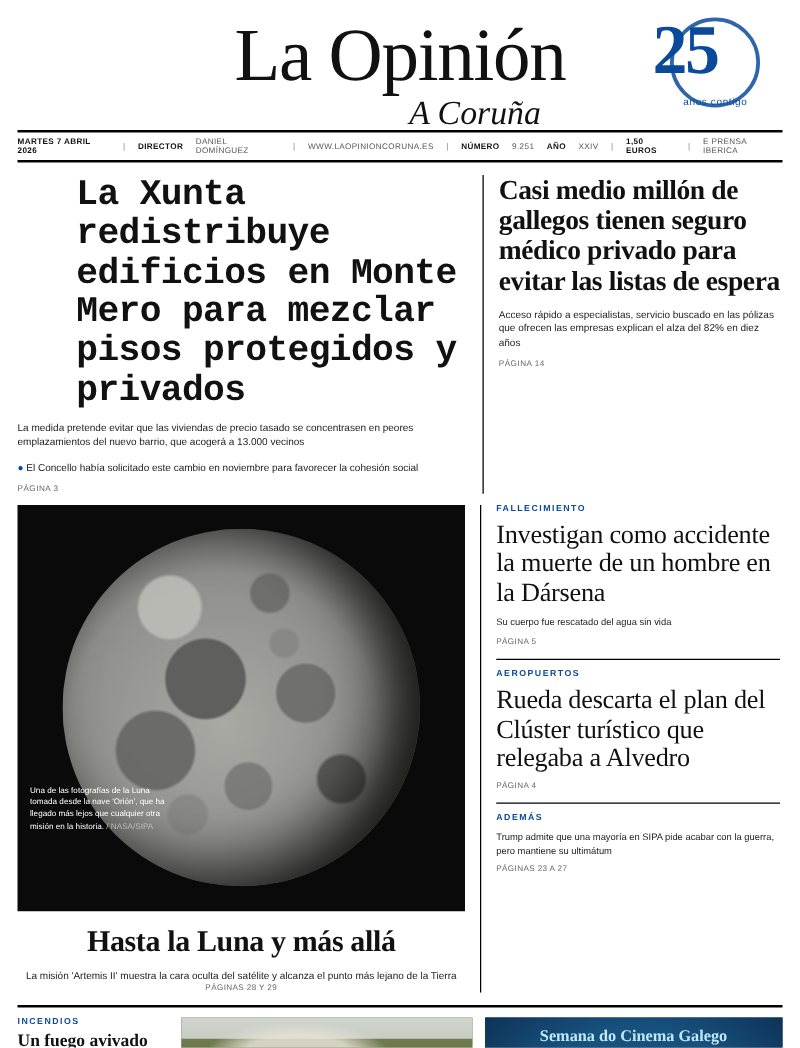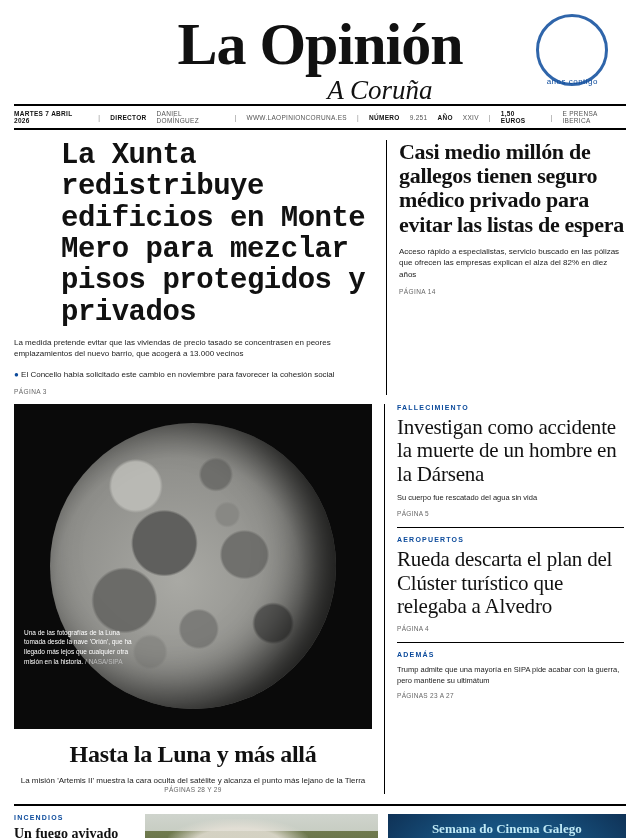--- a/index.html
+++ b/index.html
@@ -9,21 +9,21 @@
     background:#ffffff;
     font-family:"Liberation Sans", sans-serif;
     color:#111;
     overflow:hidden;
   }
   .page { width:640px; height:838px; position:relative; padding:0 14px; }
 
   
   .masthead { display:flex; align-items:flex-start; justify-content:center; padding-top:14px; position:relative; height:104px; }
   .logo-wrap { text-align:center; flex:0 0 auto; }
-  .logo { font-family:"Liberation Serif", serif; font-weight:bold; font-size:60px; line-height:60px; letter-spacing:-1px; }
+  .logo { font-family:"Liberation Serif", serif; font-weight:normal; font-size:60px; line-height:60px; letter-spacing:-1px; }
   .logo-sub { font-family:"Liberation Serif", serif; font-style:italic; font-size:27px; line-height:28px; margin-top:2px; margin-left:120px; }
   .anniv { position:absolute; right:18px; top:12px; width:86px; height:78px; }
   .anniv .num { font-family:"Liberation Serif", serif; font-size:56px; line-height:56px; color:#0b4a9b; font-weight:bold; letter-spacing:-2px; }
   .anniv .ring { position:absolute; right:0; top:2px; width:72px; height:72px; border:3px solid #0b4a9b; border-radius:50%; opacity:.85; }
   .anniv .cap { position:absolute; bottom:4px; right:10px; font-size:8px; color:#0b4a9b; letter-spacing:.5px; }
 
   
   .rule-thick { border-top:2px solid #000; }
   .infobar { display:flex; justify-content:center; align-items:center; gap:10px; font-size:6.5px; letter-spacing:.3px; padding:4px 0 4px; text-transform:uppercase; }
   .infobar span.sep { color:#888; }
@@ -102,20 +102,21 @@
 
 <div class="page">
 
   <div class="masthead">
     <div class="logo-wrap">
       <div class="logo">La Opinión</div>
       <div class="logo-sub">A Coruña</div>
     </div>
     <div class="anniv">
       <div class="ring"></div>
+      <div class="num">25</div>
       <div class="cap">anos contigo</div>
     </div>
   </div>
 
   <div class="rule-thick"></div>
   <div class="infobar">
     <b>MARTES 7 ABRIL 2026</b>
     <span class="sep">|</span>
     <b>DIRECTOR</b>
     <span class="muted">DANIEL DOMÍNGUEZ</span>

